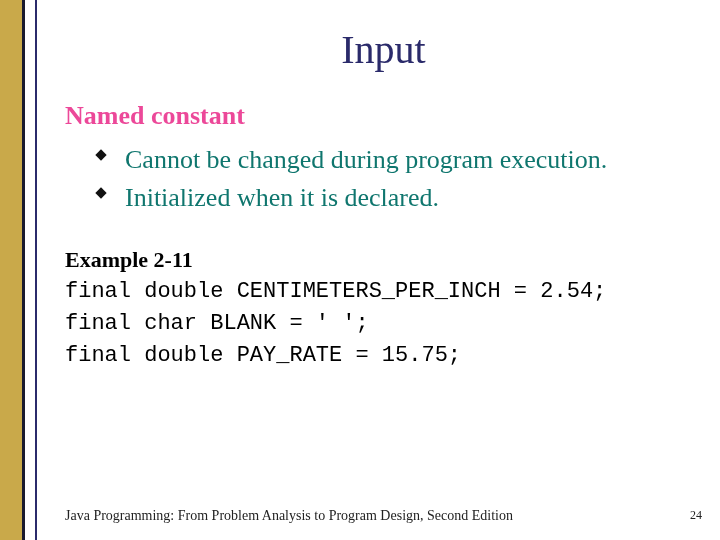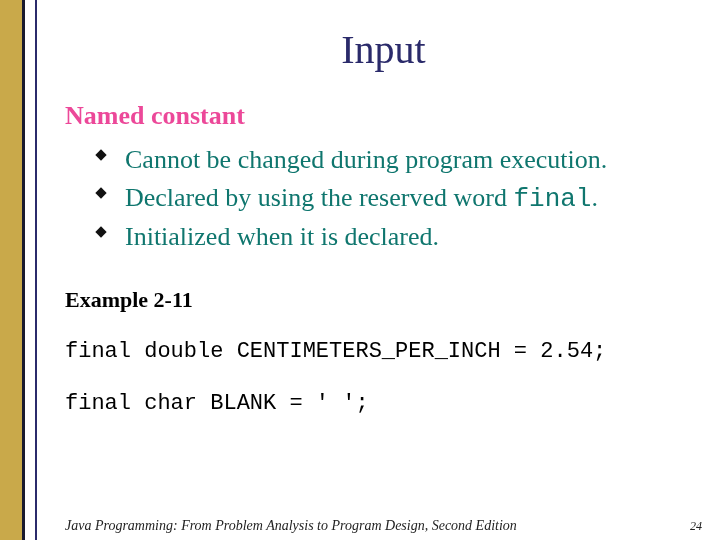--- a/index.html
+++ b/index.html
@@ -58,30 +58,29 @@
     background: #111;
     transform: rotate(45deg);
   }
   .code { font-family: 'Courier New', monospace; }
   .example {
     font-size: 22px;
     line-height: 1.45;
     margin-top: 18px;
   }
   .example .label { font-weight: bold; font-family: Georgia, serif; }
-  .example .line { font-family: 'Courier New', monospace; white-space: pre; margin-top: 20px; }
+  .example .line { font-family: 'Courier New', monospace; white-space: pre; }
   .footer {
     position: absolute;
-    left: 65px; right: 18px; bottom: 6px;
+    left: 65px; right: 18px; bottom: 16px;
     display: flex;
     justify-content: space-between;
-    align-items: flex-end;
+    align-items: flex-start;
     font-size: 14px;
     color: #222;
-    font-style: italic;
   }
   .footer .book { font-family: Georgia, serif; }
   .footer .page { font-size: 12px; }
 </style>
 </head>
 <body>
 
 <div class="stripe stripe-gold"></div>
 <div class="stripe line-dark"></div>
 <div class="stripe stripe-white"></div>
@@ -91,31 +90,29 @@
 
   <h1 class="title">Input</h1>
 
   <h2 class="subtitle">Named constant</h2>
 
   <ul class="bullets">
     <li>
       <span>Cannot be changed during program execution.</span>
     </li>
     <li>
-      <span>Declared by using the reserved word </span><span class="code">final</span><span>.</span>
-    </li>
-    <li>
       <span>Initialized when it is declared.</span>
     </li>
   </ul>
 
   <div class="example">
     <div class="label">Example 2-11</div>
     <div class="line">final double CENTIMETERS_PER_INCH = 2.54;</div>
     <div class="line">final char BLANK = ' ';</div>
+    <div class="line">final double PAY_RATE = 15.75;</div>
   </div>
 
 </div>
 
 <div class="footer">
   <span class="book">Java Programming: From Problem Analysis to Program Design, Second Edition</span>
   <span class="page">24</span>
 </div>
 
 </body></html>

